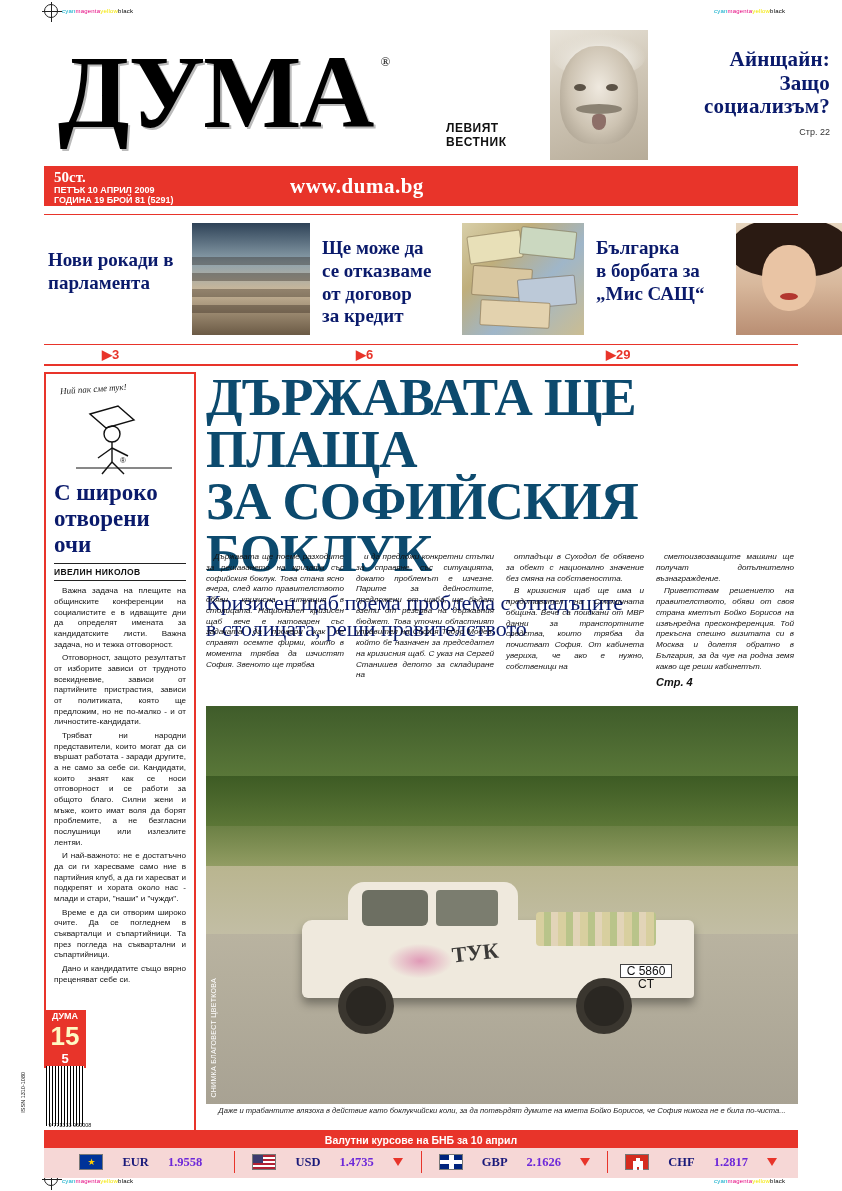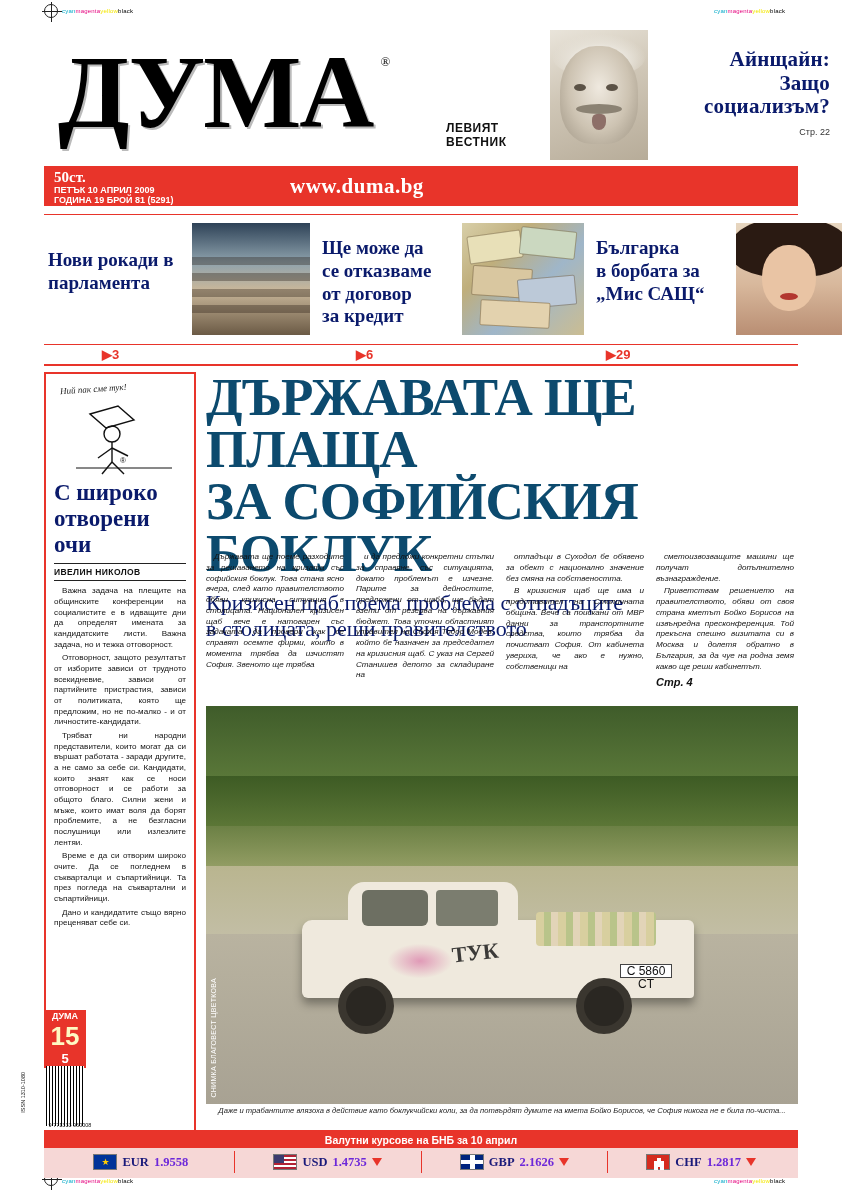--- a/index.html
+++ b/index.html
@@ -269,21 +269,21 @@
   
   .curbar{
     position:absolute; left:44px; top:1130px; width:754px; height:48px; background:#f6d7d6;
     border-top:2px solid #e8342a;
   }
   .curbar .ttl{
     text-align:center; background:#e8342a; color:#fff; font-weight:bold; font-size:10.5px; padding:2px 0;
     font-family:"Liberation Sans",sans-serif;
   }
   .curbar .rates{ display:flex; align-items:center; height:28px; padding:0 4px;}
-  .rate{ display:flex; align-items:center; gap:5px; flex:1; justify-content:center;}
+  .rate{ display:flex; align-items:center; gap:19px; flex:1; justify-content:center;}
   .rate .flag{ width:24px; height:16px; border:1px solid #777; display:inline-block;}
   .rate .code{ font-weight:bold; font-size:12.5px; color:#1a1a7a; font-family:"Liberation Serif",serif;}
   .rate .val{ font-weight:bold; font-size:12.5px; color:#6d28d9; font-family:"Liberation Serif",serif;}
   .rate .tri{ width:0;height:0;border-left:5px solid transparent;border-right:5px solid transparent;border-top:8px solid #e8342a;}
   .flag-eur{ background:#003399; position:relative;}
   .flag-eur::after{content:"★"; position:absolute; inset:0; color:#ffcc00; font-size:9px; text-align:center; line-height:14px;}
   .flag-usd{ background:repeating-linear-gradient(180deg,#b22234 0 2px,#fff 2px 4px); position:relative;}
   .flag-usd::after{content:""; position:absolute; left:0; top:0; width:10px; height:8px; background:#3c3b6e;}
   .flag-gbp{ background:#00247d; position:relative;}
   .flag-gbp::after{content:""; position:absolute; left:9px; top:0; width:5px; height:100%; background:#fff; box-shadow:-9px 0 0 -4px #fff;}
@@ -407,20 +407,21 @@
     </div>
 
     <div class="op-title" style="white-space:pre-line;">С широко
 отворени
 очи</div>
     <div class="op-author">ИВЕЛИН НИКОЛОВ</div>
     <div class="op-body">
         <p>Важна задача на плещите на общинските конференции на социалистите е в идващите дни да определят имената за кандидатските листи. Важна задача, но и тежка отговорност.</p>
         <p>Отговорност, защото резултатът от изборите зависи от трудното всекидневие, зависи от партийните пристрастия, зависи от политиката, която ще предложим, но не по-малко - и от личностите-кандидати.</p>
         <p>Трябват ни народни представители, които могат да си вършат работата - заради другите, а не само за себе си. Кандидати, които знаят как се носи отговорност и се работи за общото благо. Силни жени и мъже, които имат воля да борят проблемите, а не безгласни послушници или излезлите лентяи.</p>
+        <p>И най-важното: не е достатъчно да си ги харесваме само ние в партийния клуб, а да ги харесват и подкрепят и хората около нас - млади и стари, "наши" и "чужди".</p>
         <p>Време е да си отворим широко очите. Да се погледнем в съкварталци и съпартийници. Та през погледа на съквартални и съпартийници.</p>
         <p>Дано и кандидатите също вярно преценяват себе си.</p>
       </div>
   </div>
 
   <div class="main-head">
     <h1>
       <span>ДЪРЖАВАТА ЩЕ ПЛАЩА</span><br>
       <span>ЗА СОФИЙСКИЯ БОКЛУК</span>
     </h1>

